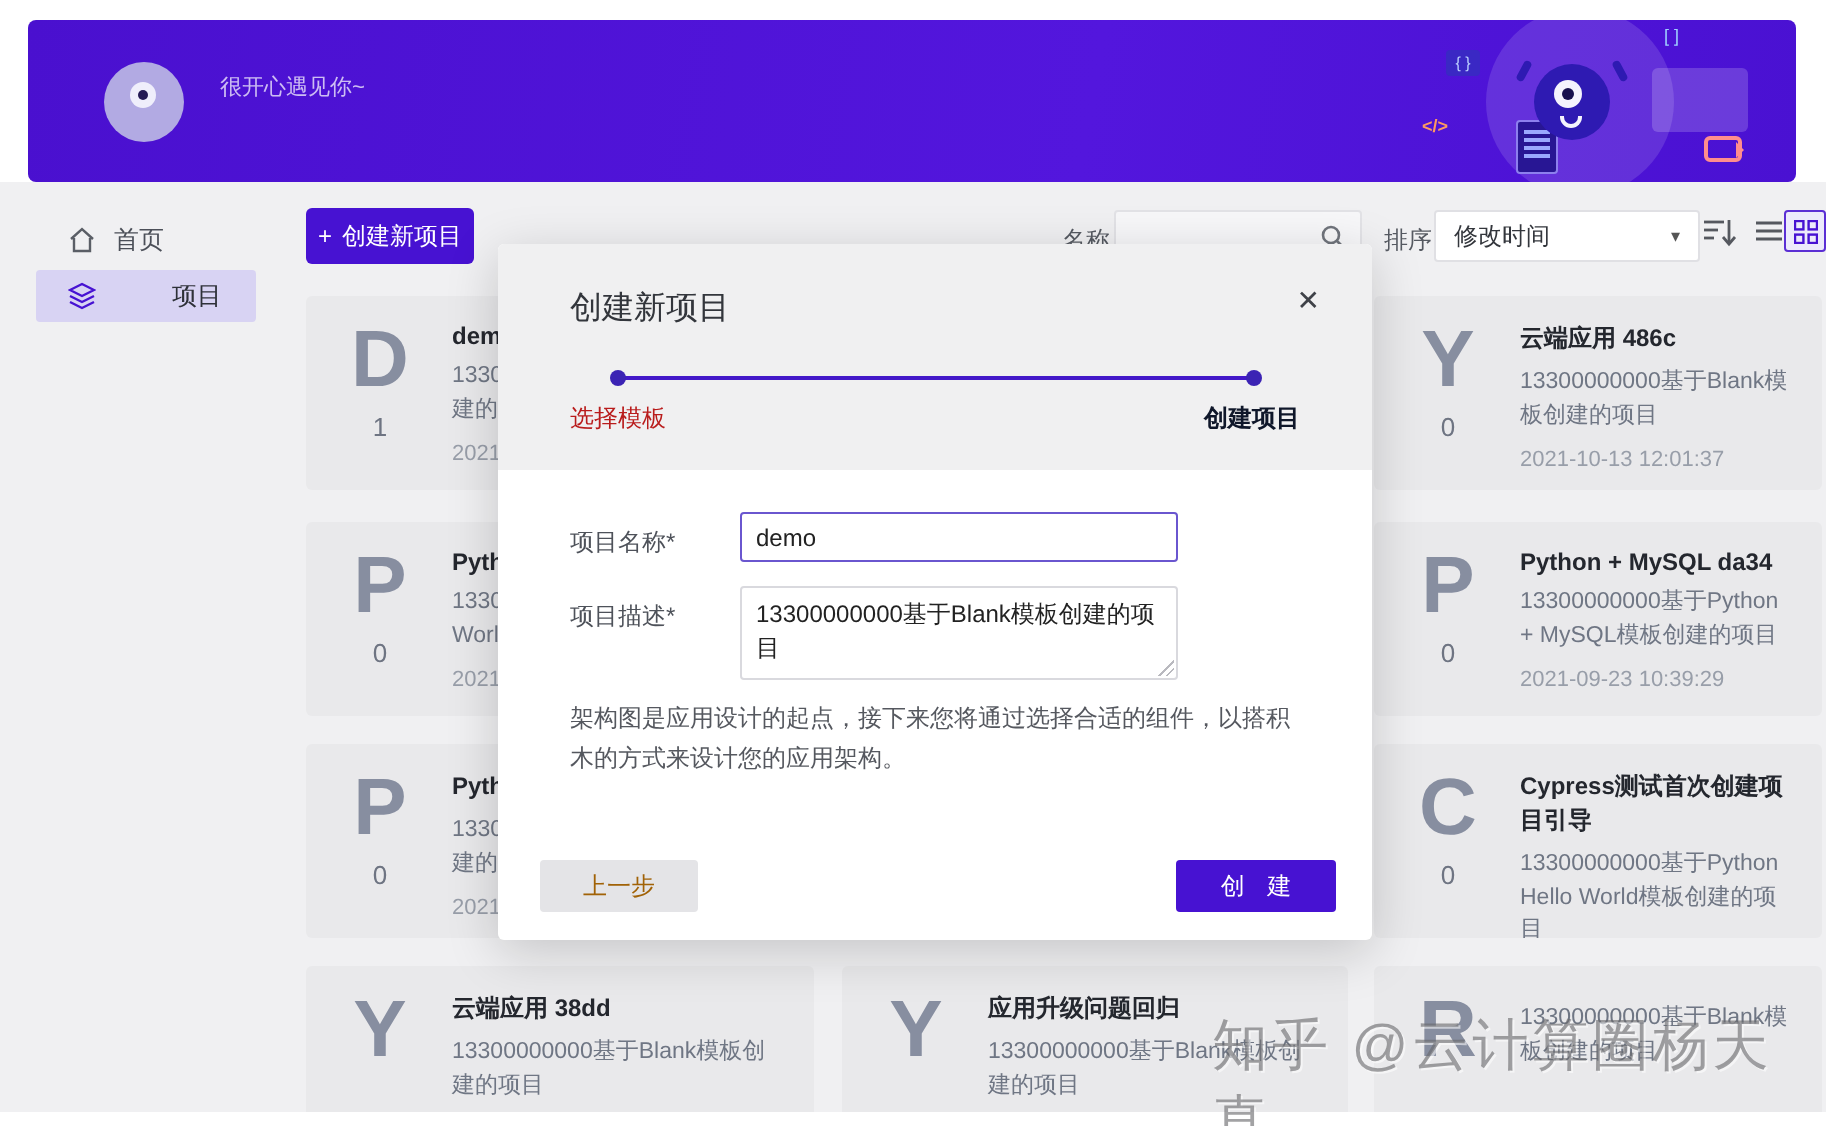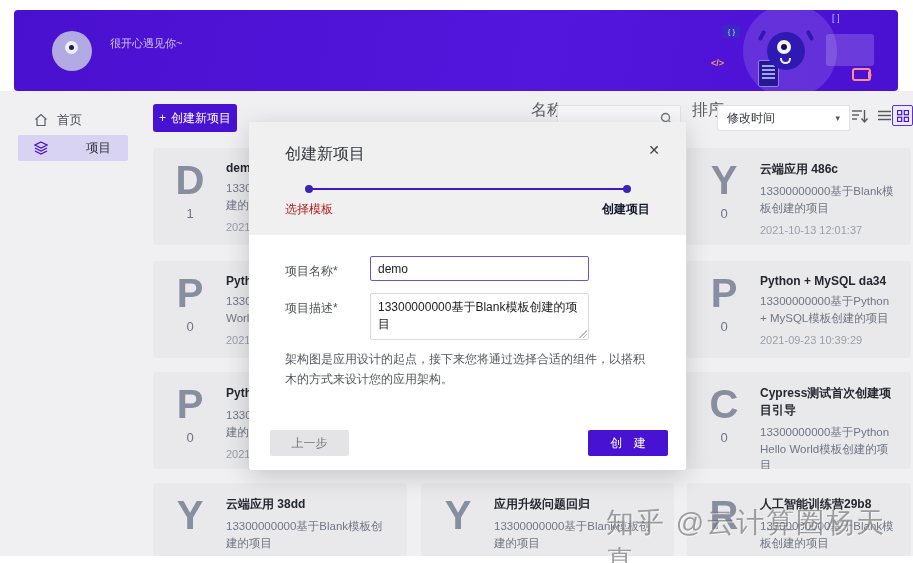--- a/index.html
+++ b/index.html
@@ -48,21 +48,21 @@
   .side-item { position:absolute; left:18px; width:110px; height:26px; display:flex; align-items:center;
                gap:9px; padding-left:16px; font-size:12.5px; color:#4b4f58; cursor:pointer; border-radius:2px; }
   .side-item svg { flex:0 0 auto; }
   .side-home { top:107px; }
   .side-projects { top:135px; background:#d8d3f3; color:#2e3138;gap:38px; }
 
   
   .create-btn { position:absolute; left:153px; top:104px; width:84px; height:28px; background:#4712d2; color:#fff;
                 font-size:12px; border:none; border-radius:3px; display:flex; align-items:center; justify-content:center;
                 gap:5px; cursor:pointer; }
-  .tl-label { position:absolute; top:100px; font-size:16px; color:#565a62; }
+  .tl-label { position:absolute; top:112px; font-size:12px; color:#565a62; }
   .name-label { left:531px; }
   .sort-label { left:692px;text-align:right; }
   .search-box { position:absolute; left:557px; top:105px; width:124px; height:26px; background:#f7f7f9;
                 border:1px solid #e2e2e6; border-radius:2px; }
   .search-box input { position:absolute; left:6px; top:1px; width:96px; height:22px; border:none; background:transparent;
                       font-size:12px; outline:none; font-family:inherit; }
   .search-box svg { position:absolute; right:7px; top:6px; }
   .sort-select { position:absolute; left:717px; top:105px; width:133px; height:26px; background:#fff;
                  border:1px solid #e0e0e4; border-radius:2px; font-size:12px; color:#33363c;
                  display:flex; align-items:center; padding:0 9px; cursor:pointer; }
@@ -102,21 +102,21 @@
   .field-label { position:absolute; left:36px; font-size:12px; color:#4e525a; }
   .fl-name { top:141px; } .fl-desc { top:178px;text-align:center; }
   .name-input { position:absolute; left:121px; top:134px; width:219px; height:25px; border:1px solid #6a56cf;
                 border-radius:2px; font-size:12px; padding:0 7px; outline:none; font-family:inherit; color:#222; background:#fff; }
   .desc-wrap { position:absolute; left:121px; top:171px; width:219px; height:47px; }
   .desc-area { width:100%; height:100%; border:1px solid #d9d9de; border-radius:2px; font-size:12px; padding:5px 7px;
                resize:none; outline:none; font-family:inherit; color:#222; background:#fff; }
   .resize-corner { position:absolute; right:2px; bottom:2px; width:9px; height:9px;
                    background:linear-gradient(135deg, transparent 55%, #b9b9bf 55%, #b9b9bf 63%, transparent 63%, transparent 75%, #b9b9bf 75%, #b9b9bf 83%, transparent 83%); }
   .modal-helper { position:absolute; left:36px; top:228px; width:368px; font-size:12px; color:#55585f; line-height:1.65; }
-  .btn-prev { position:absolute; left:21px; top:308px; width:79px; height:26px; background:#e4e4e7; color:#737373;
+  .btn-prev { position:absolute; left:21px; top:308px; width:79px; height:26px; background:#e4e4e7; color:#a16207;
               border:none; border-radius:2px; font-size:12px; cursor:pointer; font-family:inherit; }
   .btn-create { position:absolute; left:339px; top:308px; width:80px; height:26px; background:#4712d2; color:#fff;
                 border:none; border-radius:2px; font-size:12px; letter-spacing:4px; cursor:pointer; font-family:inherit;
                 padding-left:4px; }
 
   
   .watermark { position:absolute; left:606px; top:504px; z-index:20; font-size:28px; letter-spacing:2px;
                color:rgba(105,105,108,.62); text-shadow:1px 1px 0 rgba(255,255,255,.55); pointer-events:none; }
 </style>
 </head>
@@ -301,21 +301,20 @@
       <div class="card-title">应用升级问题回归</div>
       <div class="card-desc">13300000000基于Blank模板创建的项目</div>
     </div>
   </div>
   <div class="card c3 r4">
     <div class="card-letter-wrap">
       <div class="card-letter">R</div>
       <div class="card-count"></div>
     </div>
     <div class="card-text">
-      <div class="card-title">人工智能训练营29b8</div>
       <div class="card-desc">13300000000基于Blank模板创建的项目</div>
     </div>
   </div>
 
   <div class="bottom-strip"></div>
 
   <div class="modal">
     <div class="modal-head">
       <div class="modal-title">创建新项目</div>
       <div class="modal-close">✕</div>

